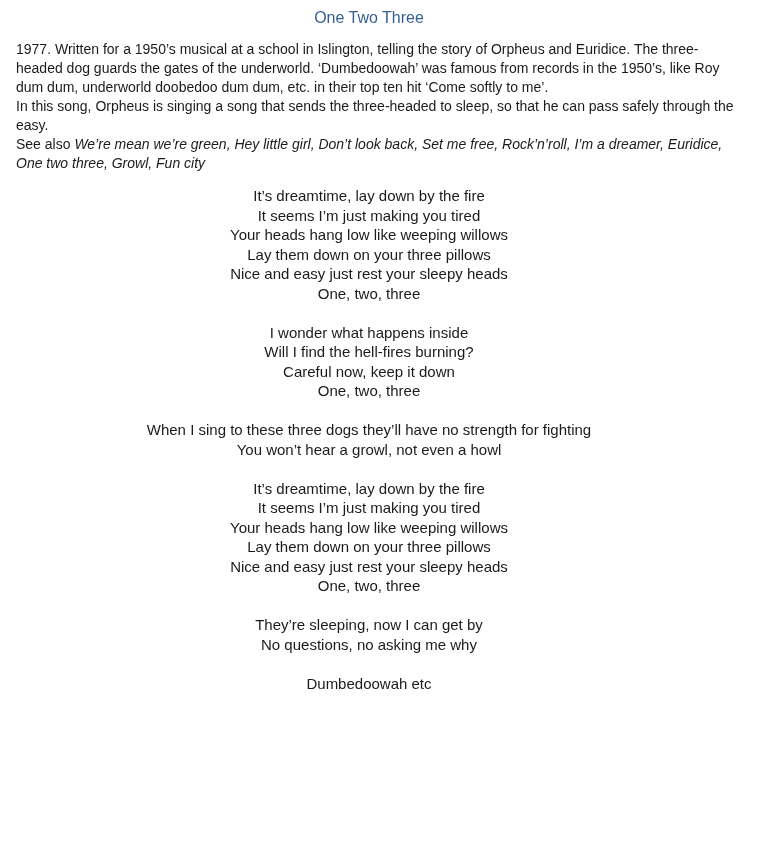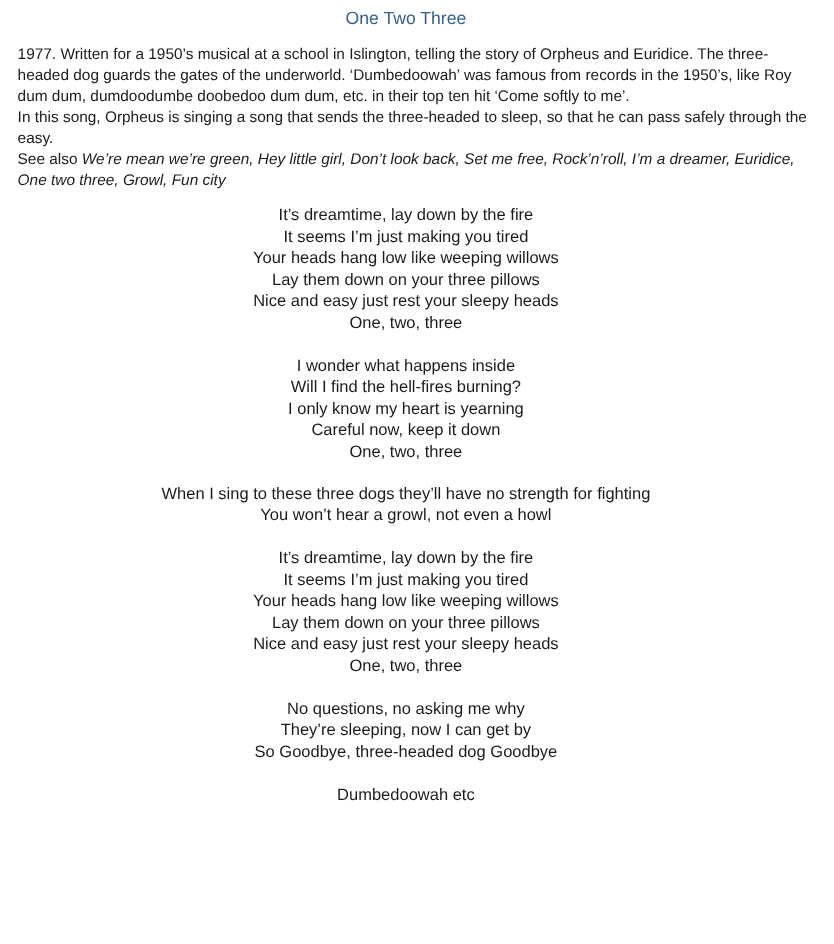--- a/index.html
+++ b/index.html
@@ -52,56 +52,54 @@
   }
 </style>
 </head>
 <body style="color: rgb(27, 27, 27);">
 
 <main class="page">
   <h1 class="title" style="color: rgb(54, 95, 145);">One Two Three</h1>
   <section class="intro" id="intro">
       <div class="intro-line"><span>1977. Written for a 1950’s musical at a school in Islington, telling the story of Orpheus and Euridice. The three-</span></div>
       <div class="intro-line"><span>headed dog guards the gates of the underworld. ‘Dumbedoowah’ was famous from records in the 1950’s, like Roy</span></div>
-      <div class="intro-line"><span>dum dum, dumdoodumbe doobedoo dum dum, etc. in their top ten hit ‘Come softly to me’.</span></div>
+      <div class="intro-line"><span>dum dum, underworld doobedoo dum dum, etc. in their top ten hit ‘Come softly to me’.</span></div>
       <div class="intro-line"><span>In this song, Orpheus is singing a song that sends the three-headed to sleep, so that he can pass safely through the</span></div>
       <div class="intro-line"><span>easy.</span></div>
       <div class="intro-line"><span>See also </span><em>We’re mean we’re green, Hey little girl, Don’t look back, Set me free, Rock’n’roll, I’m a dreamer, Euridice,</em></div>
       <div class="intro-line"><em>One two three, Growl, Fun city</em></div>
     </section>
   <section class="lyrics" id="lyrics">
       <div class="stanza">
         <div class="lyric-line">It’s dreamtime, lay down by the fire</div>
         <div class="lyric-line">It seems I’m just making you tired</div>
         <div class="lyric-line">Your heads hang low like weeping willows</div>
         <div class="lyric-line">Lay them down on your three pillows</div>
         <div class="lyric-line">Nice and easy just rest your sleepy heads</div>
         <div class="lyric-line">One, two, three</div>
       </div>
       <div class="stanza">
         <div class="lyric-line">I wonder what happens inside</div>
         <div class="lyric-line">Will I find the hell-fires burning?</div>
-        <div class="lyric-line">I only know my heart is yearning</div>
         <div class="lyric-line">Careful now, keep it down</div>
         <div class="lyric-line">One, two, three</div>
       </div>
       <div class="stanza">
         <div class="lyric-line">When I sing to these three dogs they’ll have no strength for fighting</div>
         <div class="lyric-line">You won’t hear a growl, not even a howl</div>
       </div>
       <div class="stanza">
         <div class="lyric-line">It’s dreamtime, lay down by the fire</div>
         <div class="lyric-line">It seems I’m just making you tired</div>
         <div class="lyric-line">Your heads hang low like weeping willows</div>
         <div class="lyric-line">Lay them down on your three pillows</div>
         <div class="lyric-line">Nice and easy just rest your sleepy heads</div>
         <div class="lyric-line">One, two, three</div>
       </div>
       <div class="stanza">
+        <div class="lyric-line">They’re sleeping, now I can get by</div>
         <div class="lyric-line">No questions, no asking me why</div>
-        <div class="lyric-line">They’re sleeping, now I can get by</div>
-        <div class="lyric-line">So Goodbye, three-headed dog Goodbye</div>
       </div>
       <div class="stanza">
         <div class="lyric-line">Dumbedoowah etc</div>
       </div>
     </section>
 </main>
 
 </body></html>

